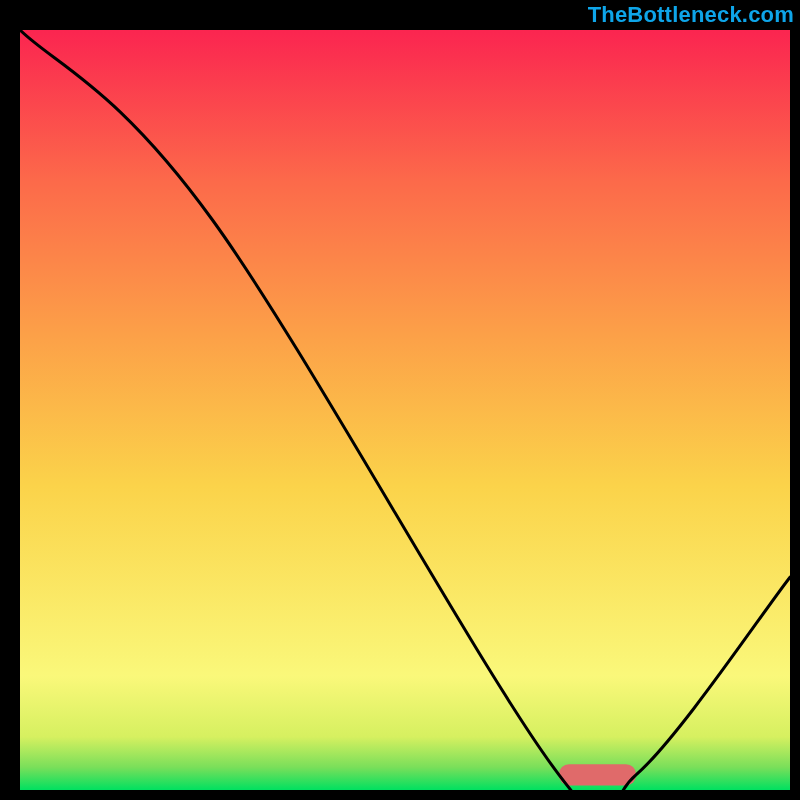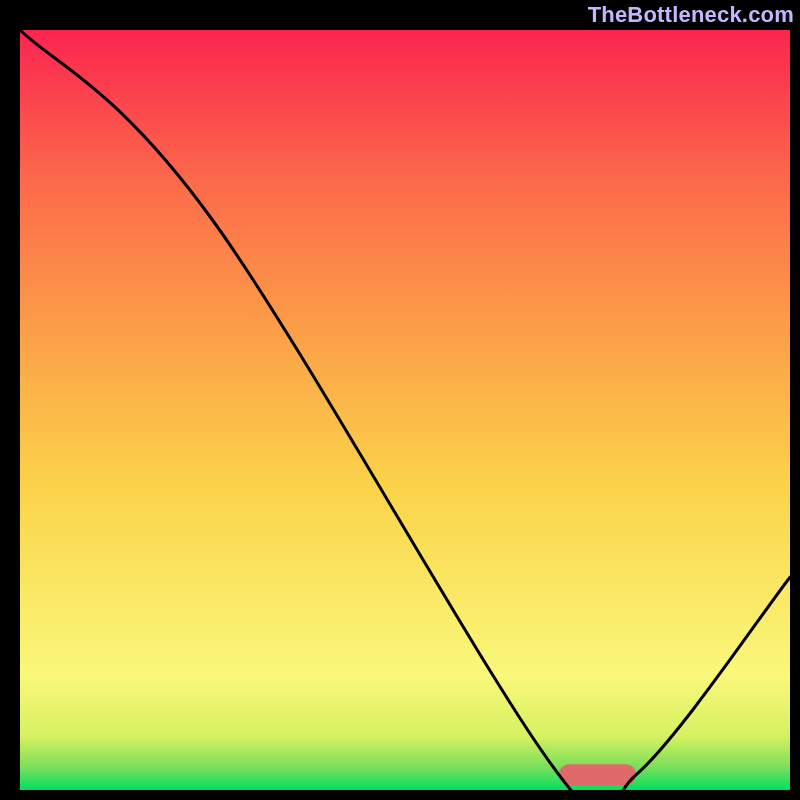--- a/index.html
+++ b/index.html
@@ -27,21 +27,21 @@
   }
   .plot-area svg {
     display: block;
     width: 100%;
     height: 100%;
   }
   .watermark {
     position: absolute;
     top: 2px;
     right: 6px;
-    color: #c4b5fd;
+    color: #0ea5e9;
     font-size: 22px;
     font-weight: 600;
     letter-spacing: 0.2px;
     user-select: none;
   }
 </style>
 </head>
 <body>
 
 <div class="frame">

